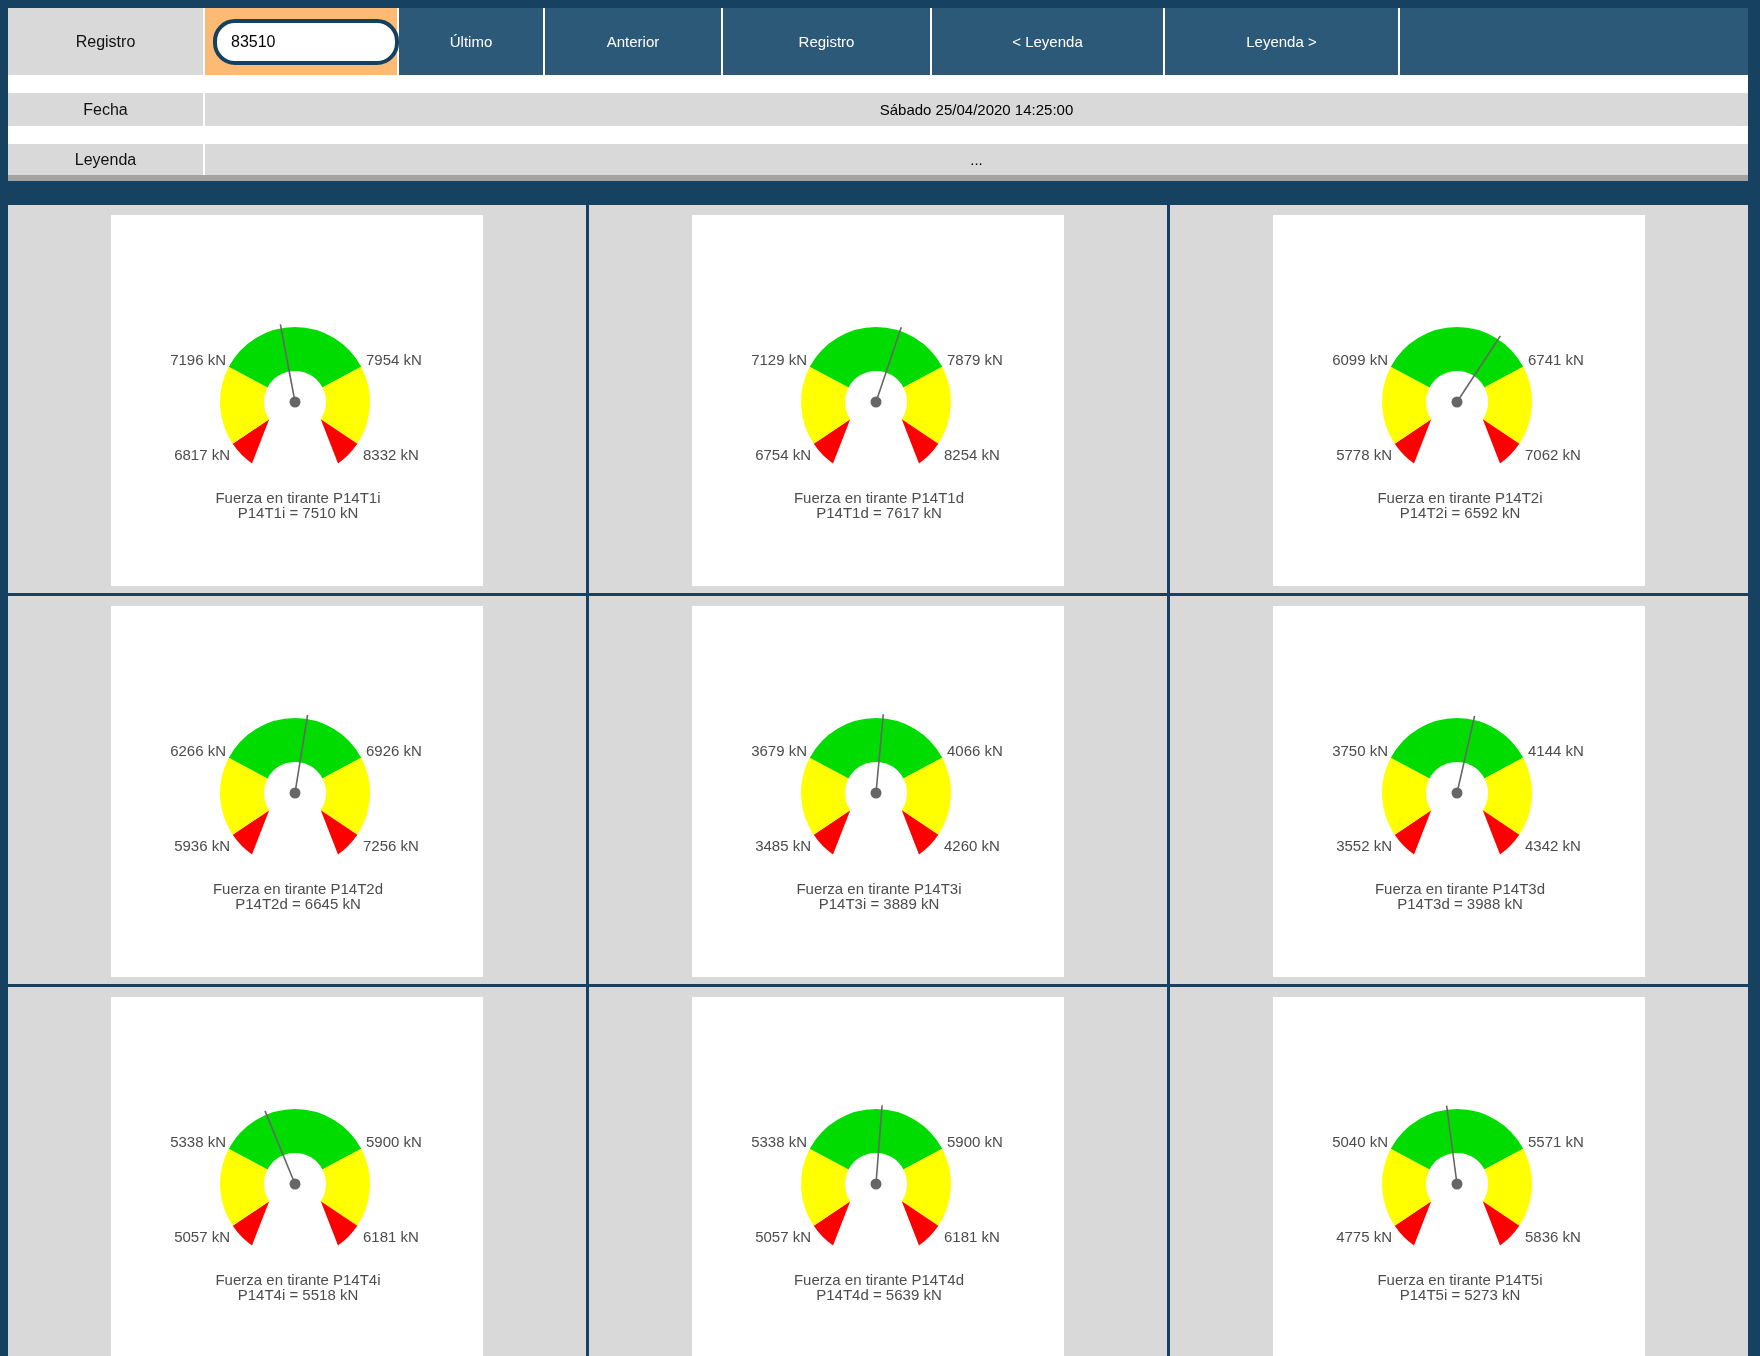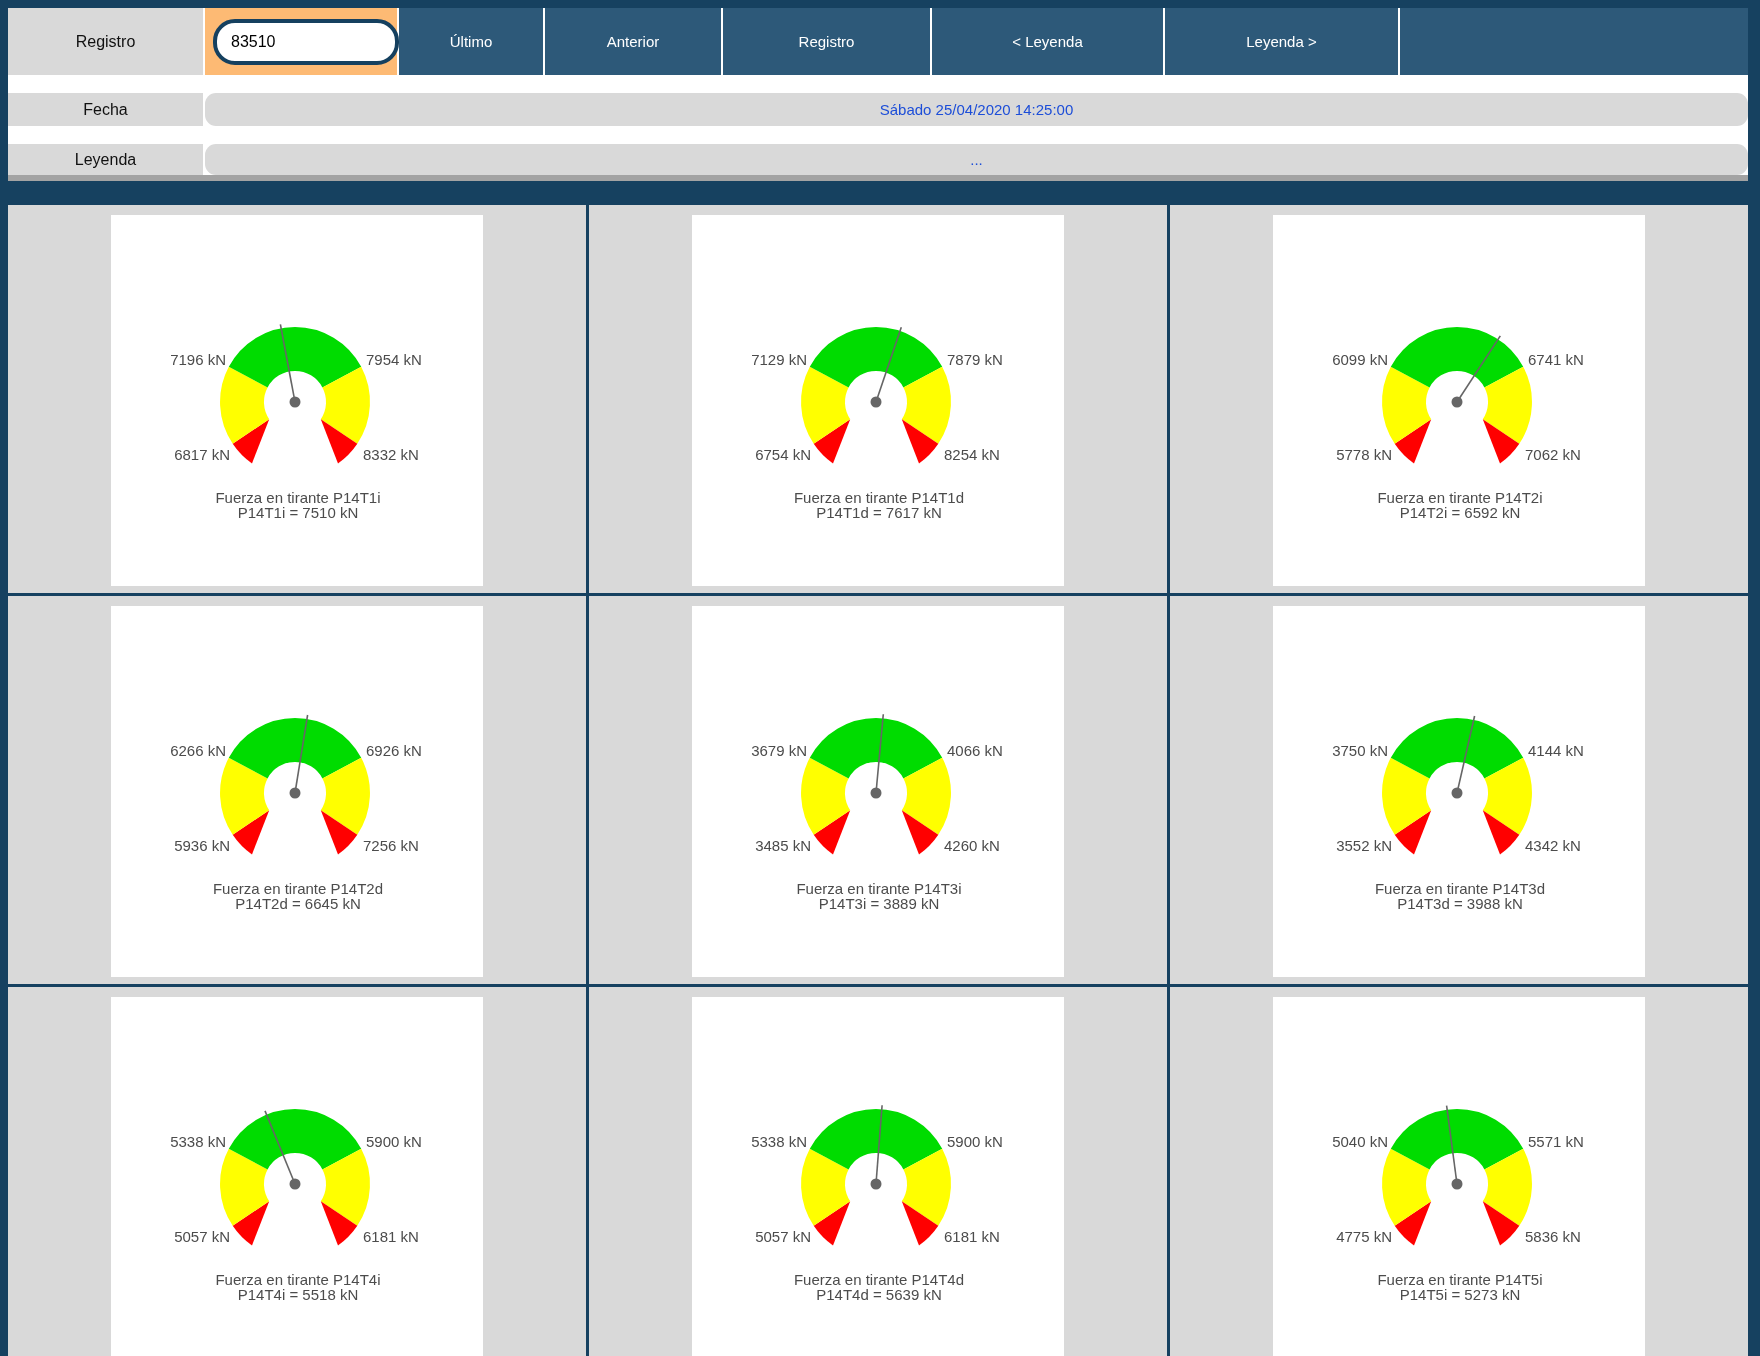--- a/index.html
+++ b/index.html
@@ -19,21 +19,21 @@
   .cell-label{width:195px;flex:0 0 195px;background:#d9d9d9;display:flex;align-items:center;justify-content:center;
     font-size:16px;color:#111111;}
   .cell-input{width:192px;flex:0 0 192px;background:#fdba74;display:flex;align-items:center;}
   .cell-input input{
     margin-left:8px;width:150px;height:38px;border:4px solid #15405f;border-radius:22px;
     font-size:16px;padding:0 14px;outline:none;color:#000;background:#fff;font-family:"Liberation Sans",sans-serif;
   }
   .tbtn{background:#2d5979;color:#ffffff;font-size:15px;display:flex;align-items:center;justify-content:center;cursor:pointer;}
   .tfiller{flex:1;background:#2d5979;}
   .cell-content{flex:1;background:#d9d9d9;display:flex;align-items:center;justify-content:center;
-    font-size:15px;color:#1d4ed8;border-radius:11px;}
+    font-size:15px;color:#000000;}
 
   
   .grid{margin-top:24px;display:grid;grid-template-columns:1fr 1fr 1fr;
     grid-template-rows:388px 388px 388px 120px;gap:3px;}
   .gcell{background:#d9d9d9;}
   .panel{width:372px;height:371px;background:#ffffff;margin:10px auto 0;}
   .panel svg{display:block;}
   .panel text{font-family:"Liberation Sans",sans-serif;}
 </style>
 </head>

